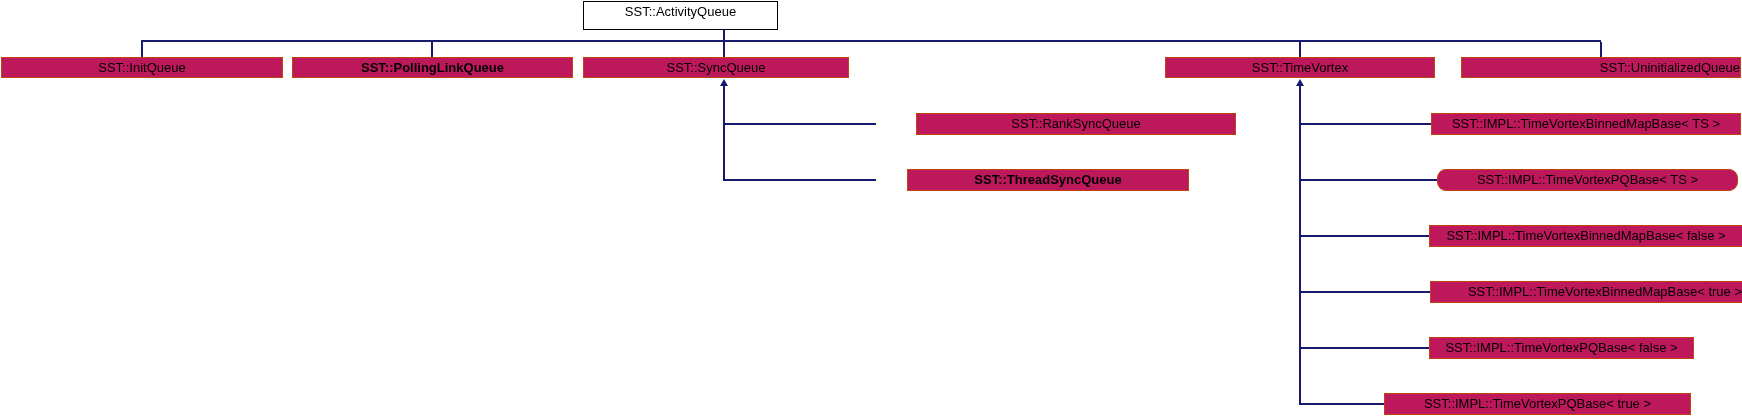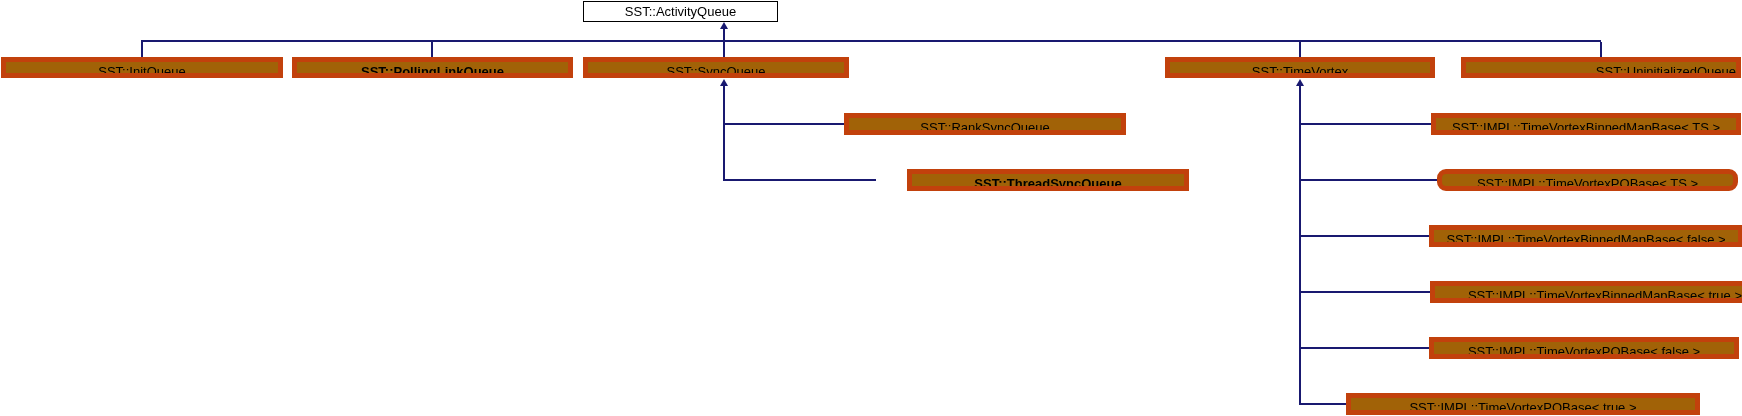--- a/index.html
+++ b/index.html
@@ -8,34 +8,34 @@
     position: relative;
     width: 1742px;
     height: 416px;
     background: #ffffff;
     overflow: hidden;
     font-family: "Liberation Sans", sans-serif;
   }
   .node {
     position: absolute;
     height: 22px;
-    background: #a16207;
-    border: 5px solid #c2410c;
+    background: #be185d;
+    border: 1px solid #c2410c;
     color: #000000;
     font-size: 13px;
     line-height: 20px;
     text-align: center;
     white-space: nowrap;
     overflow: hidden;
     cursor: pointer;
   }
   .node.root {
     background: #ffffff;
     border: 1px solid #000000;
-    height: 21px;
+    height: 29px;
     line-height: 19px;
   }
   .node.row2 { height: 21px; line-height: 19px; }
   .edge {
     position: absolute;
     background: #191970;
   }
   .arrow-up {
     position: absolute;
     width: 0;
@@ -80,29 +80,29 @@
   <div class="node row2" style="left:1px; top:57px; width:282px;">SST::InitQueue</div>
 
   <div class="node row2" style="left:292px; top:57px; width:281px;font-weight:bold;">SST::PollingLinkQueue</div>
 
   <div class="node row2" style="left:583px; top:57px; width:266px;">SST::SyncQueue</div>
 
   <div class="node row2" style="left:1165px; top:57px; width:270px;">SST::TimeVortex</div>
 
   <div class="node row2" style="left:1461px; top:57px; width:280px;text-align:right;">SST::UninitializedQueue</div>
 
-  <div class="node" style="left:844px; top:113px; width:282px;">SST::RankSyncQueue</div>
+  <div class="node" style="left:916px; top:113px; width:320px;">SST::RankSyncQueue</div>
 
   <div class="node" style="left:907px; top:169px; width:282px;font-weight:bold;">SST::ThreadSyncQueue</div>
 
   <div class="node" style="left:1431px; top:113px; width:310px;">SST::IMPL::TimeVortexBinnedMapBase&lt; TS &gt;</div>
 
   <div class="node" style="left:1437px; top:169px; width:301px;border-radius:9px;">SST::IMPL::TimeVortexPQBase&lt; TS &gt;</div>
 
   <div class="node" style="left:1429px; top:225px; width:314px;">SST::IMPL::TimeVortexBinnedMapBase&lt; false &gt;</div>
 
   <div class="node" style="left:1430px; top:281px; width:350px;">SST::IMPL::TimeVortexBinnedMapBase&lt; true &gt;</div>
 
-  <div class="node" style="left:1429px; top:337px; width:310px;">SST::IMPL::TimeVortexPQBase&lt; false &gt;</div>
+  <div class="node" style="left:1429px; top:337px; width:265px;">SST::IMPL::TimeVortexPQBase&lt; false &gt;</div>
 
-  <div class="node" style="left:1346px; top:393px; width:354px;">SST::IMPL::TimeVortexPQBase&lt; true &gt;</div>
+  <div class="node" style="left:1384px; top:393px; width:307px;">SST::IMPL::TimeVortexPQBase&lt; true &gt;</div>
 
 </div>
 
 </body></html>

